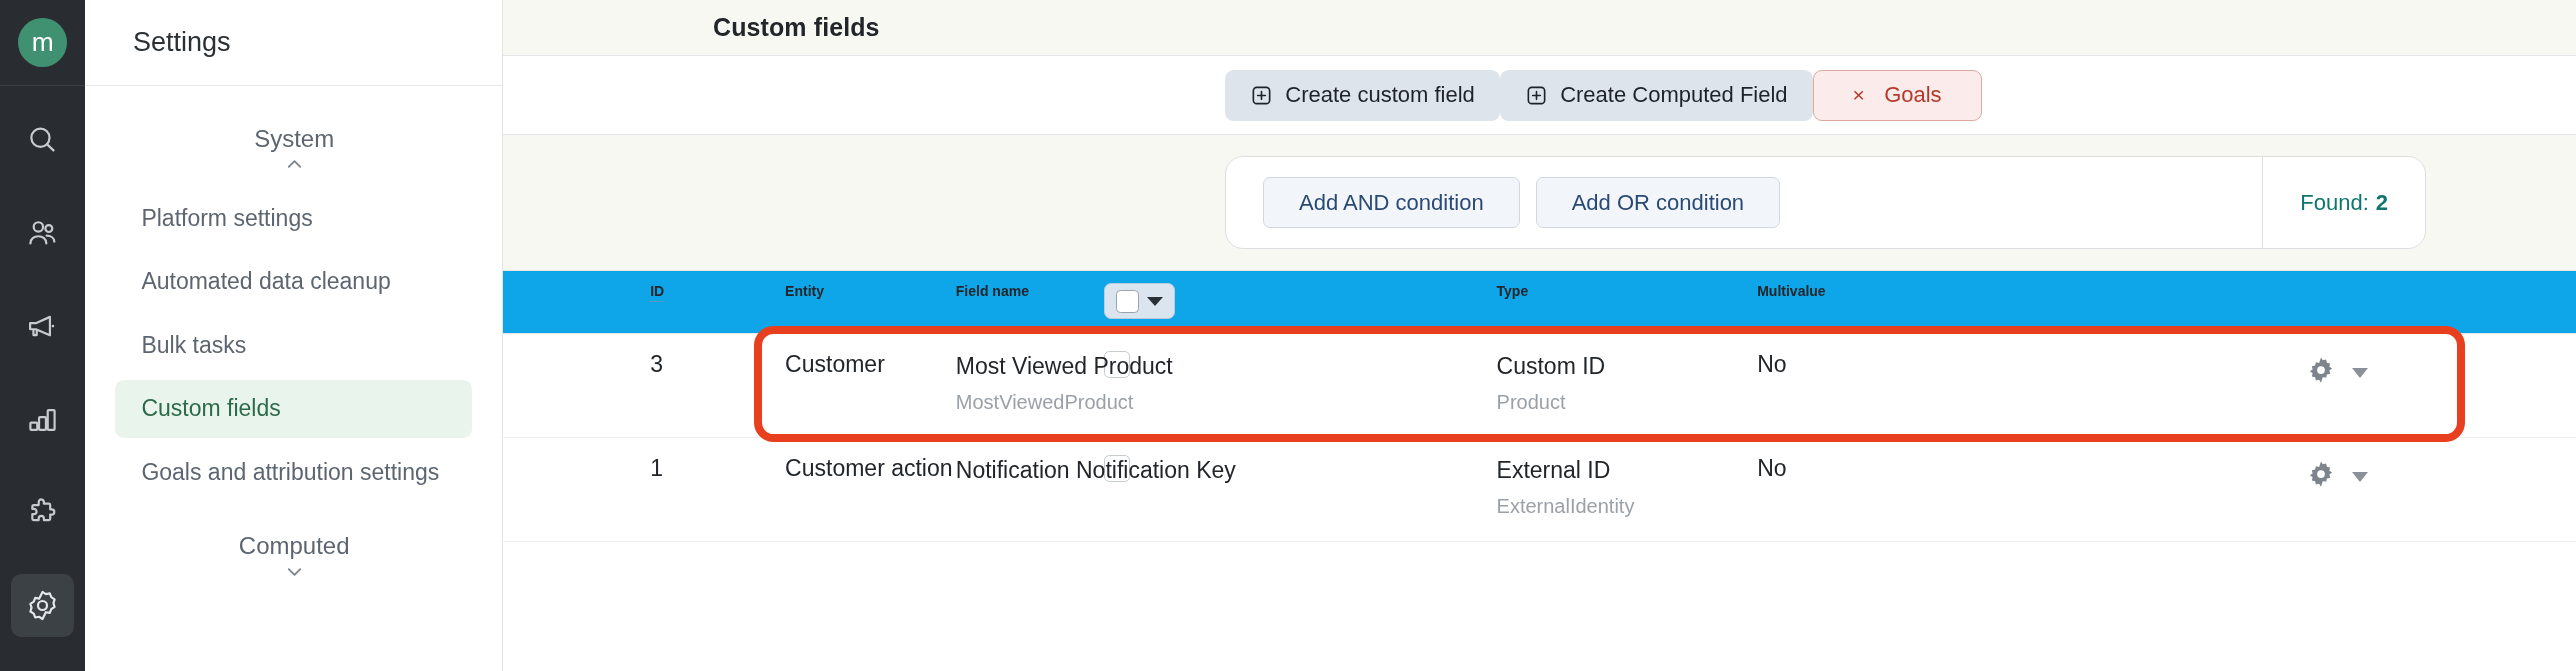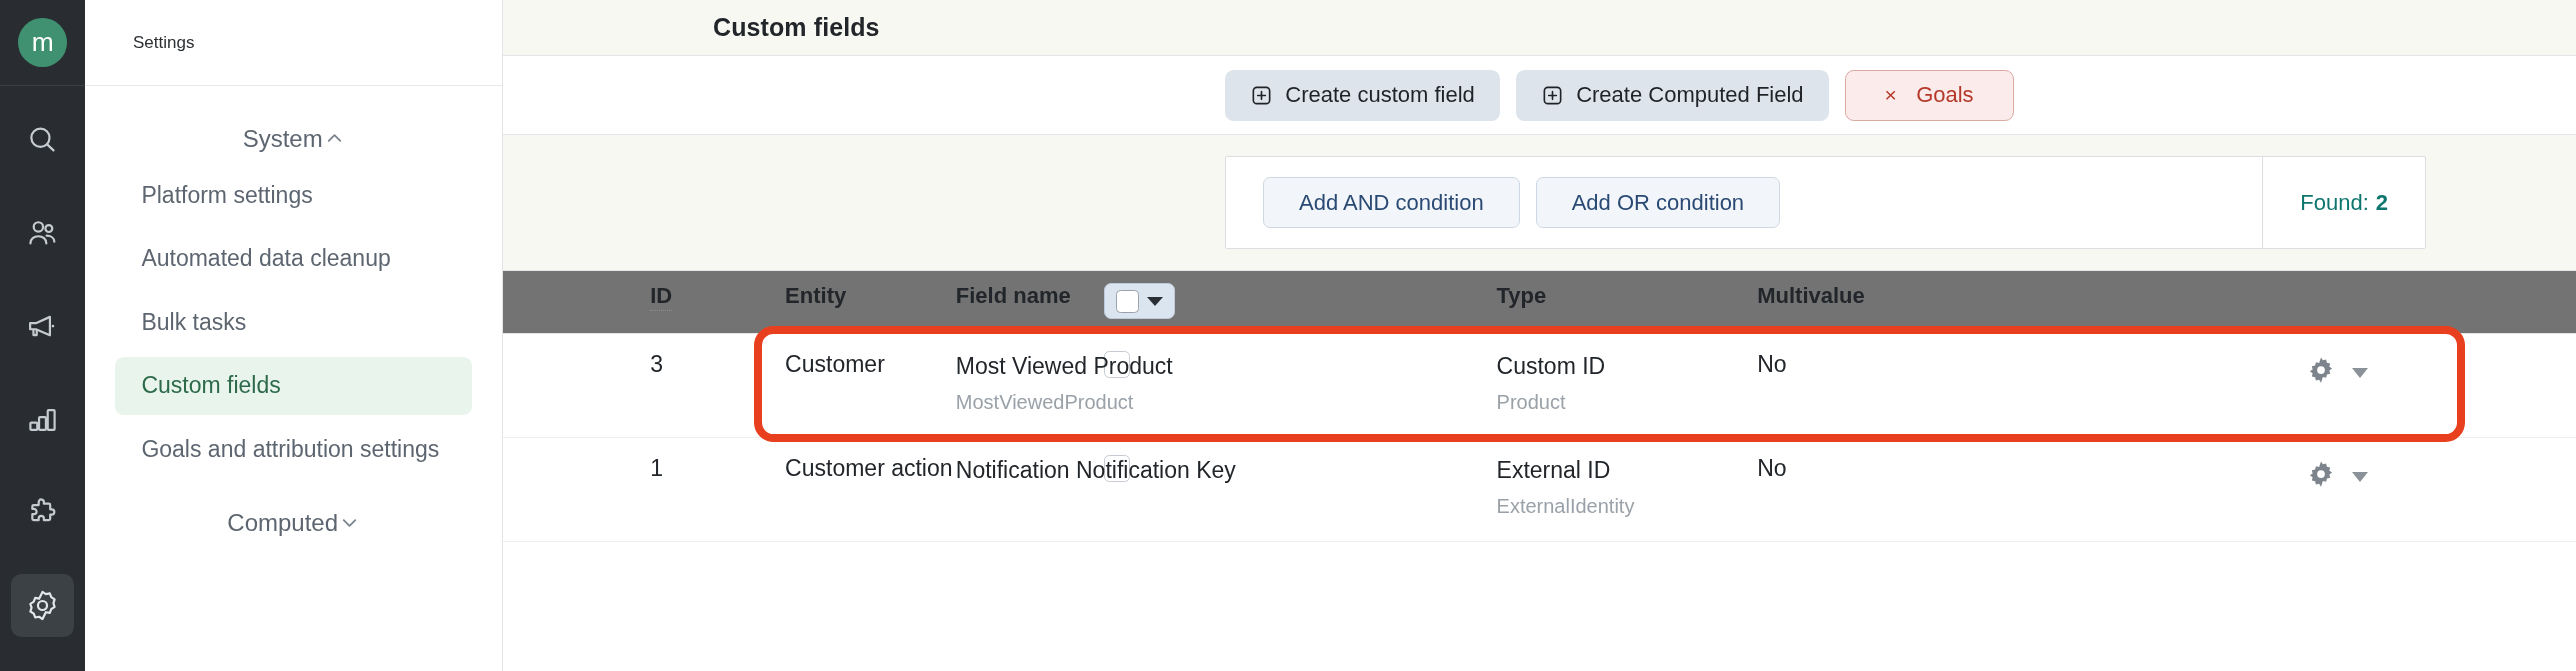--- a/index.html
+++ b/index.html
@@ -47,27 +47,28 @@
     width: 418px; min-width: 418px; height: 671px;
     background: #ffffff;
     border-right: 0.9px solid #e2e4e6;
     display: flex; flex-direction: column;
   }
   .nav-header {
     height: 86px; display: flex; align-items: center;
     padding-left: 48px;
     border-bottom: 0.9px solid #e6e8ea;
   }
-  .nav-header-title { font-size: 17px; color: #2b3034; }
+  .nav-header-title { font-size: 27px; color: #2b3034; }
   .nav-body { padding: 30px 30px 0 30px; flex: 1; overflow: hidden; }
 
   .nav-group-head {
     display: flex; align-items: center; justify-content: center;
     padding: 8.8px 25px 8.8px 26.4px;
     cursor: pointer;
+    flex-direction: column;
   }
   .nav-group-label { font-size: 24px; color: #5d6670; }
   .chev { width: 23px; height: 23px; flex: none; }
 
   .nav-link {
     display: block;
     padding: 13.2px 26.4px;
     margin: 5.3px 0;
     font-size: 23px; line-height: 1.38;
     color: #5d6670;
@@ -86,21 +87,21 @@
     border-bottom: 0.9px solid #e3e5e7;
     display: flex; align-items: center;
     padding-left: 210px;
   }
   .page-title { font-size: 25px; font-weight: 700; color: #22262a; letter-spacing: 0.1px; }
 
   .toolbar {
     height: 79px; min-height: 79px;
     background: #ffffff;
     border-bottom: 0.9px solid #e3e5e7;
-    display: flex; align-items: center; gap: 16px;
+    display: flex; align-items: center; 
     padding-left: 722px;
   }
   .btn {
     display: inline-flex; align-items: center; gap: 12.3px;
     height: 51px; padding: 0 25px;
     border-radius: 8.8px; border: none;
     background: #dde4ec;
     font-family: inherit; font-size: 22px; color: #1f2327;
     cursor: pointer; white-space: nowrap;
   }
@@ -117,21 +118,21 @@
     background: #f7f8f2;
     border-bottom: 0.9px solid #e3e5e7;
     padding: 21px 0 21px 0;
     display: flex; align-items: center;
   }
   .filter-card {
     margin-left: 722px;
     flex: 1; margin-right: 150px;
     background: #ffffff;
     border: 0.9px solid #dcdfe2;
-    border-radius: 2px;
+    border-radius: 18px;
     height: 93px;
     display: flex; align-items: center; justify-content: space-between;
     padding: 0 0 0 37px;
     position: relative;
   }
   .cond-btns { display: flex; gap: 16px; }
   .btn-cond {
     height: 51px; padding: 0 35px;
     border-radius: 7px;
     border: 0.9px solid #cfd8e2;
@@ -156,24 +157,24 @@
 
   col.c-check { width: 144px; }
   col.c-id    { width: 132px; }
   col.c-ent   { width: 167px; }
   col.c-name  { width: 529px; }
   col.c-type  { width: 255px; }
   col.c-multi { width: 537px; }
   col.c-act   { width: 264px; }
 
   thead th {
-    background: #737373;
+    background: #0ea5e9;
     border-bottom: 0.9px solid #e3e5e7;
     padding: 12.3px 0 14px 0;
-    font-size: 22px; font-weight: 700; color: #22262a;
+    font-size: 14px; font-weight: 700; color: #22262a;
     height: 58px;
   }
   thead th:first-child { padding-left: 601px; }
   .sel-all {
     display: inline-flex; align-items: center; gap: 8.8px;
     background: #dbe5f0; border: 0.9px solid #bccbdc;
     border-radius: 7px; padding: 5.3px 10.6px;
     cursor: pointer;
   }
   .cbox-sm {

